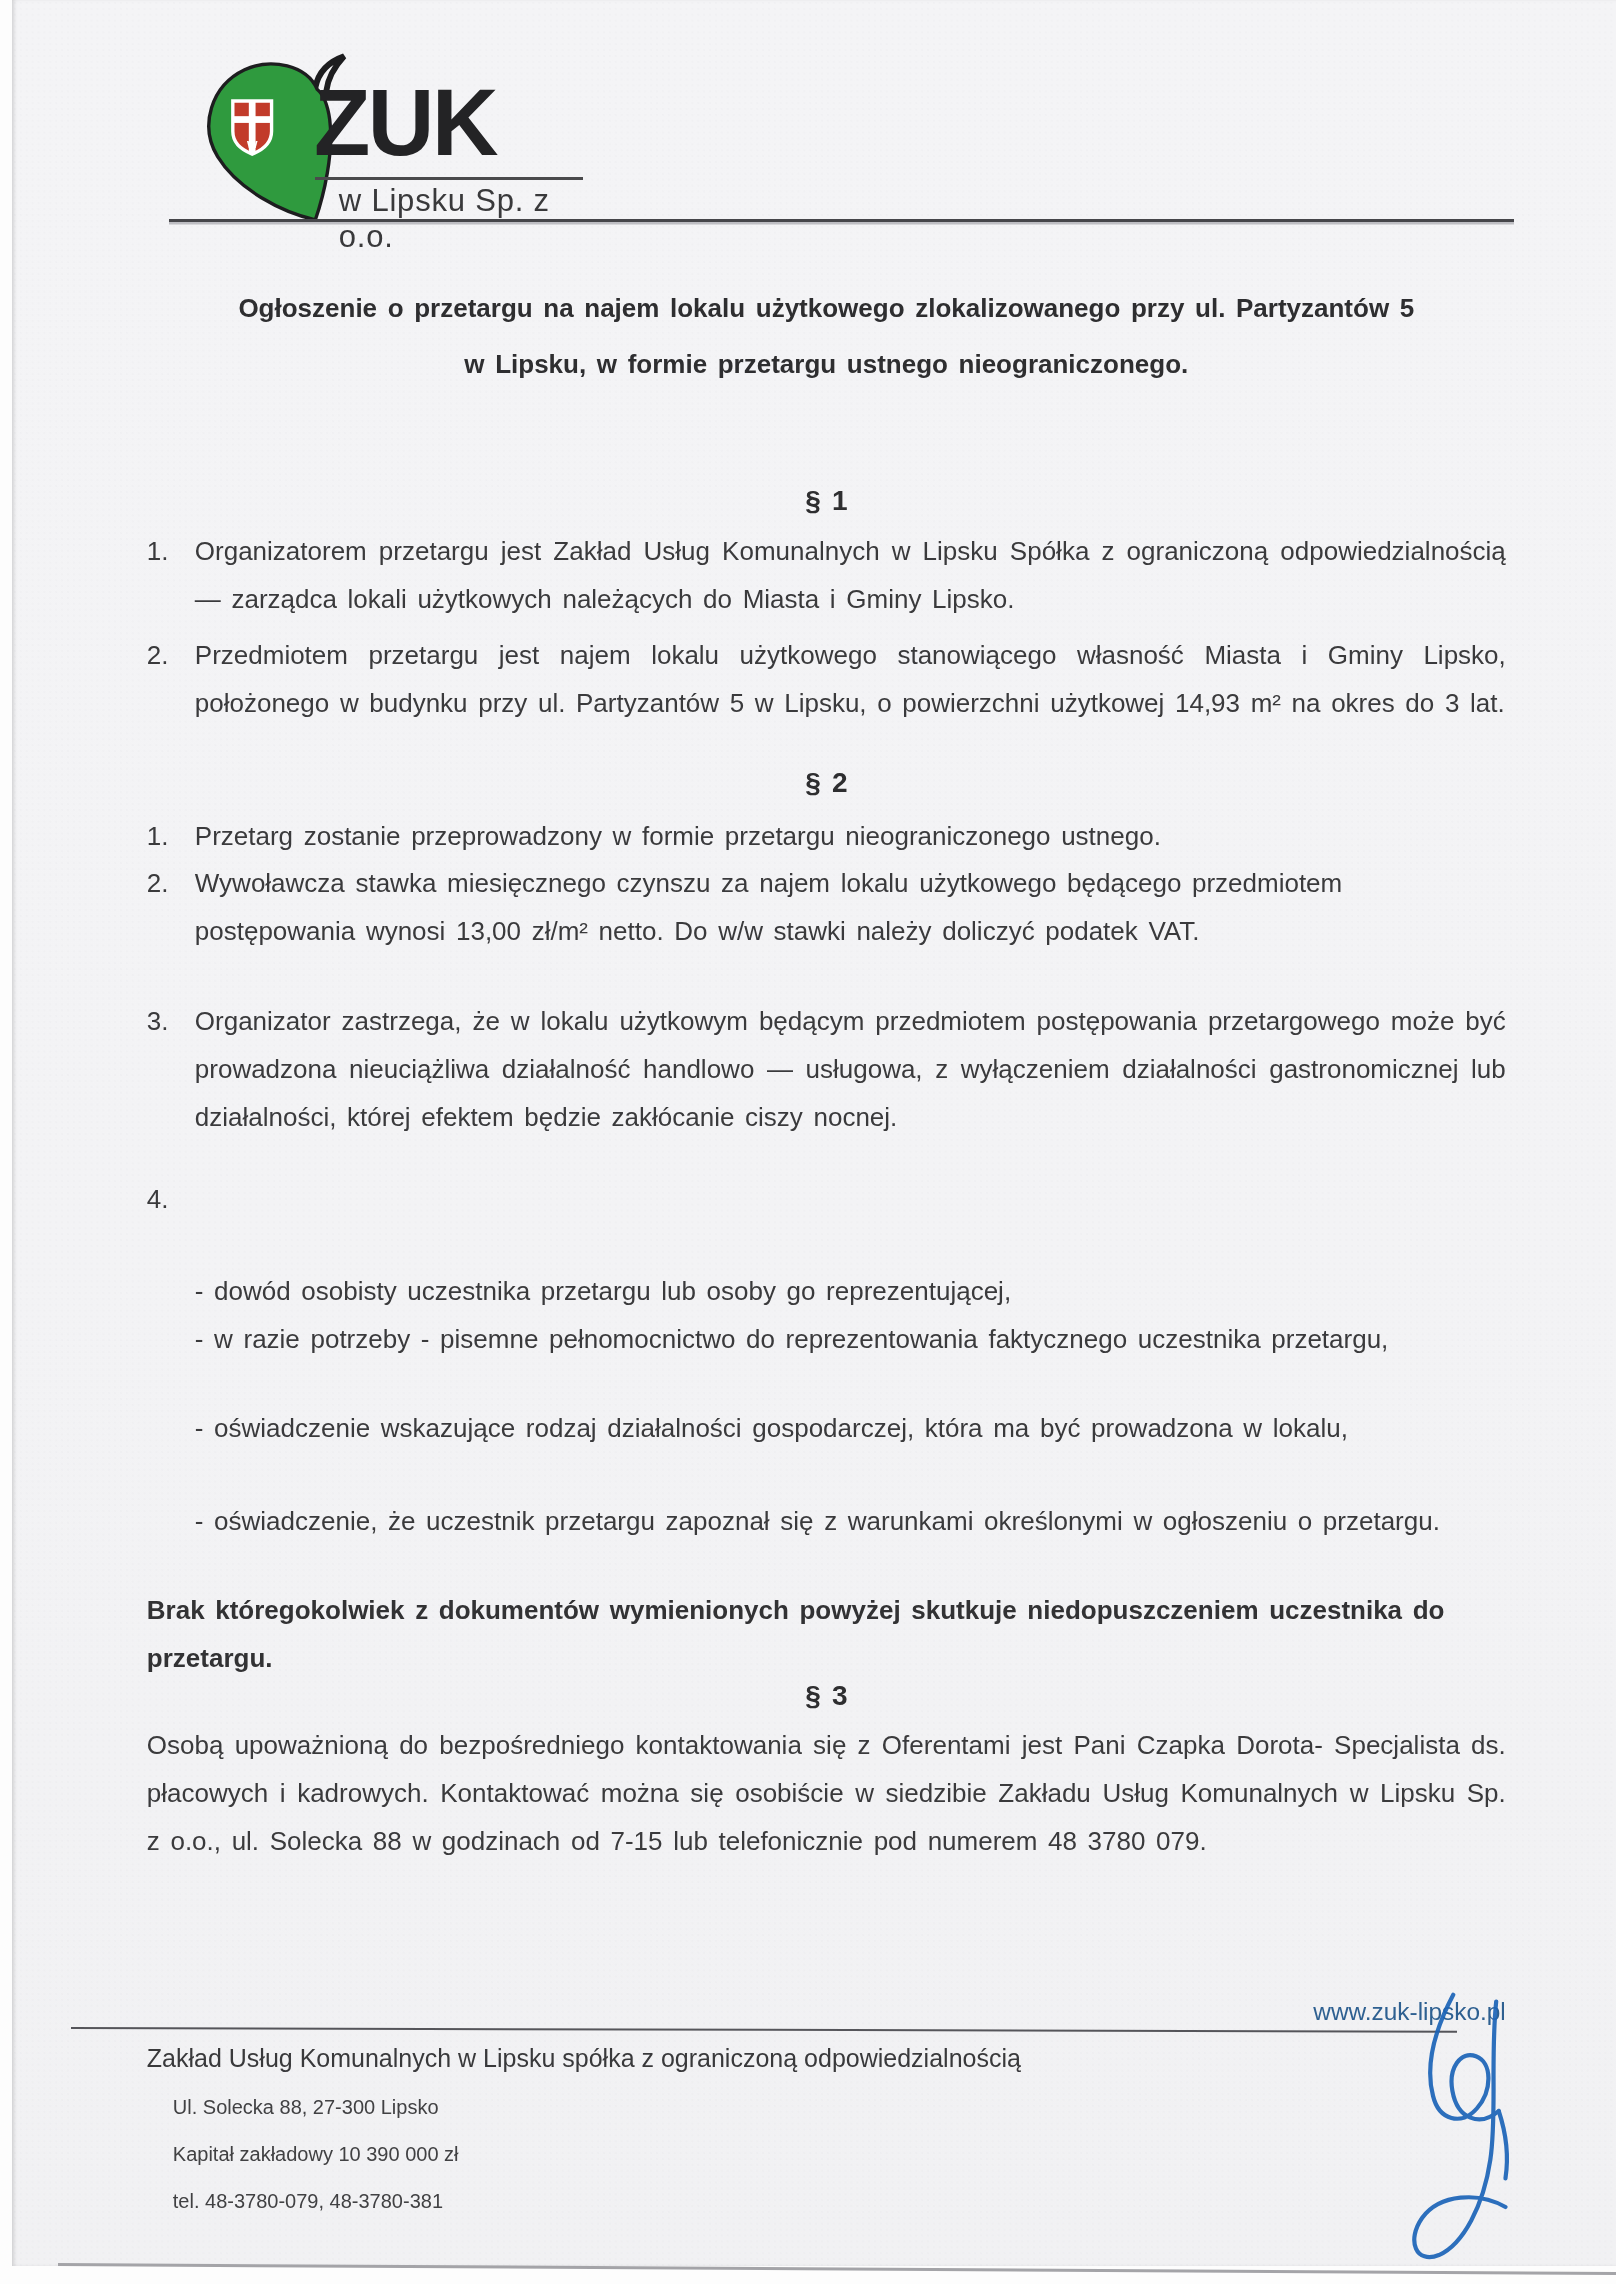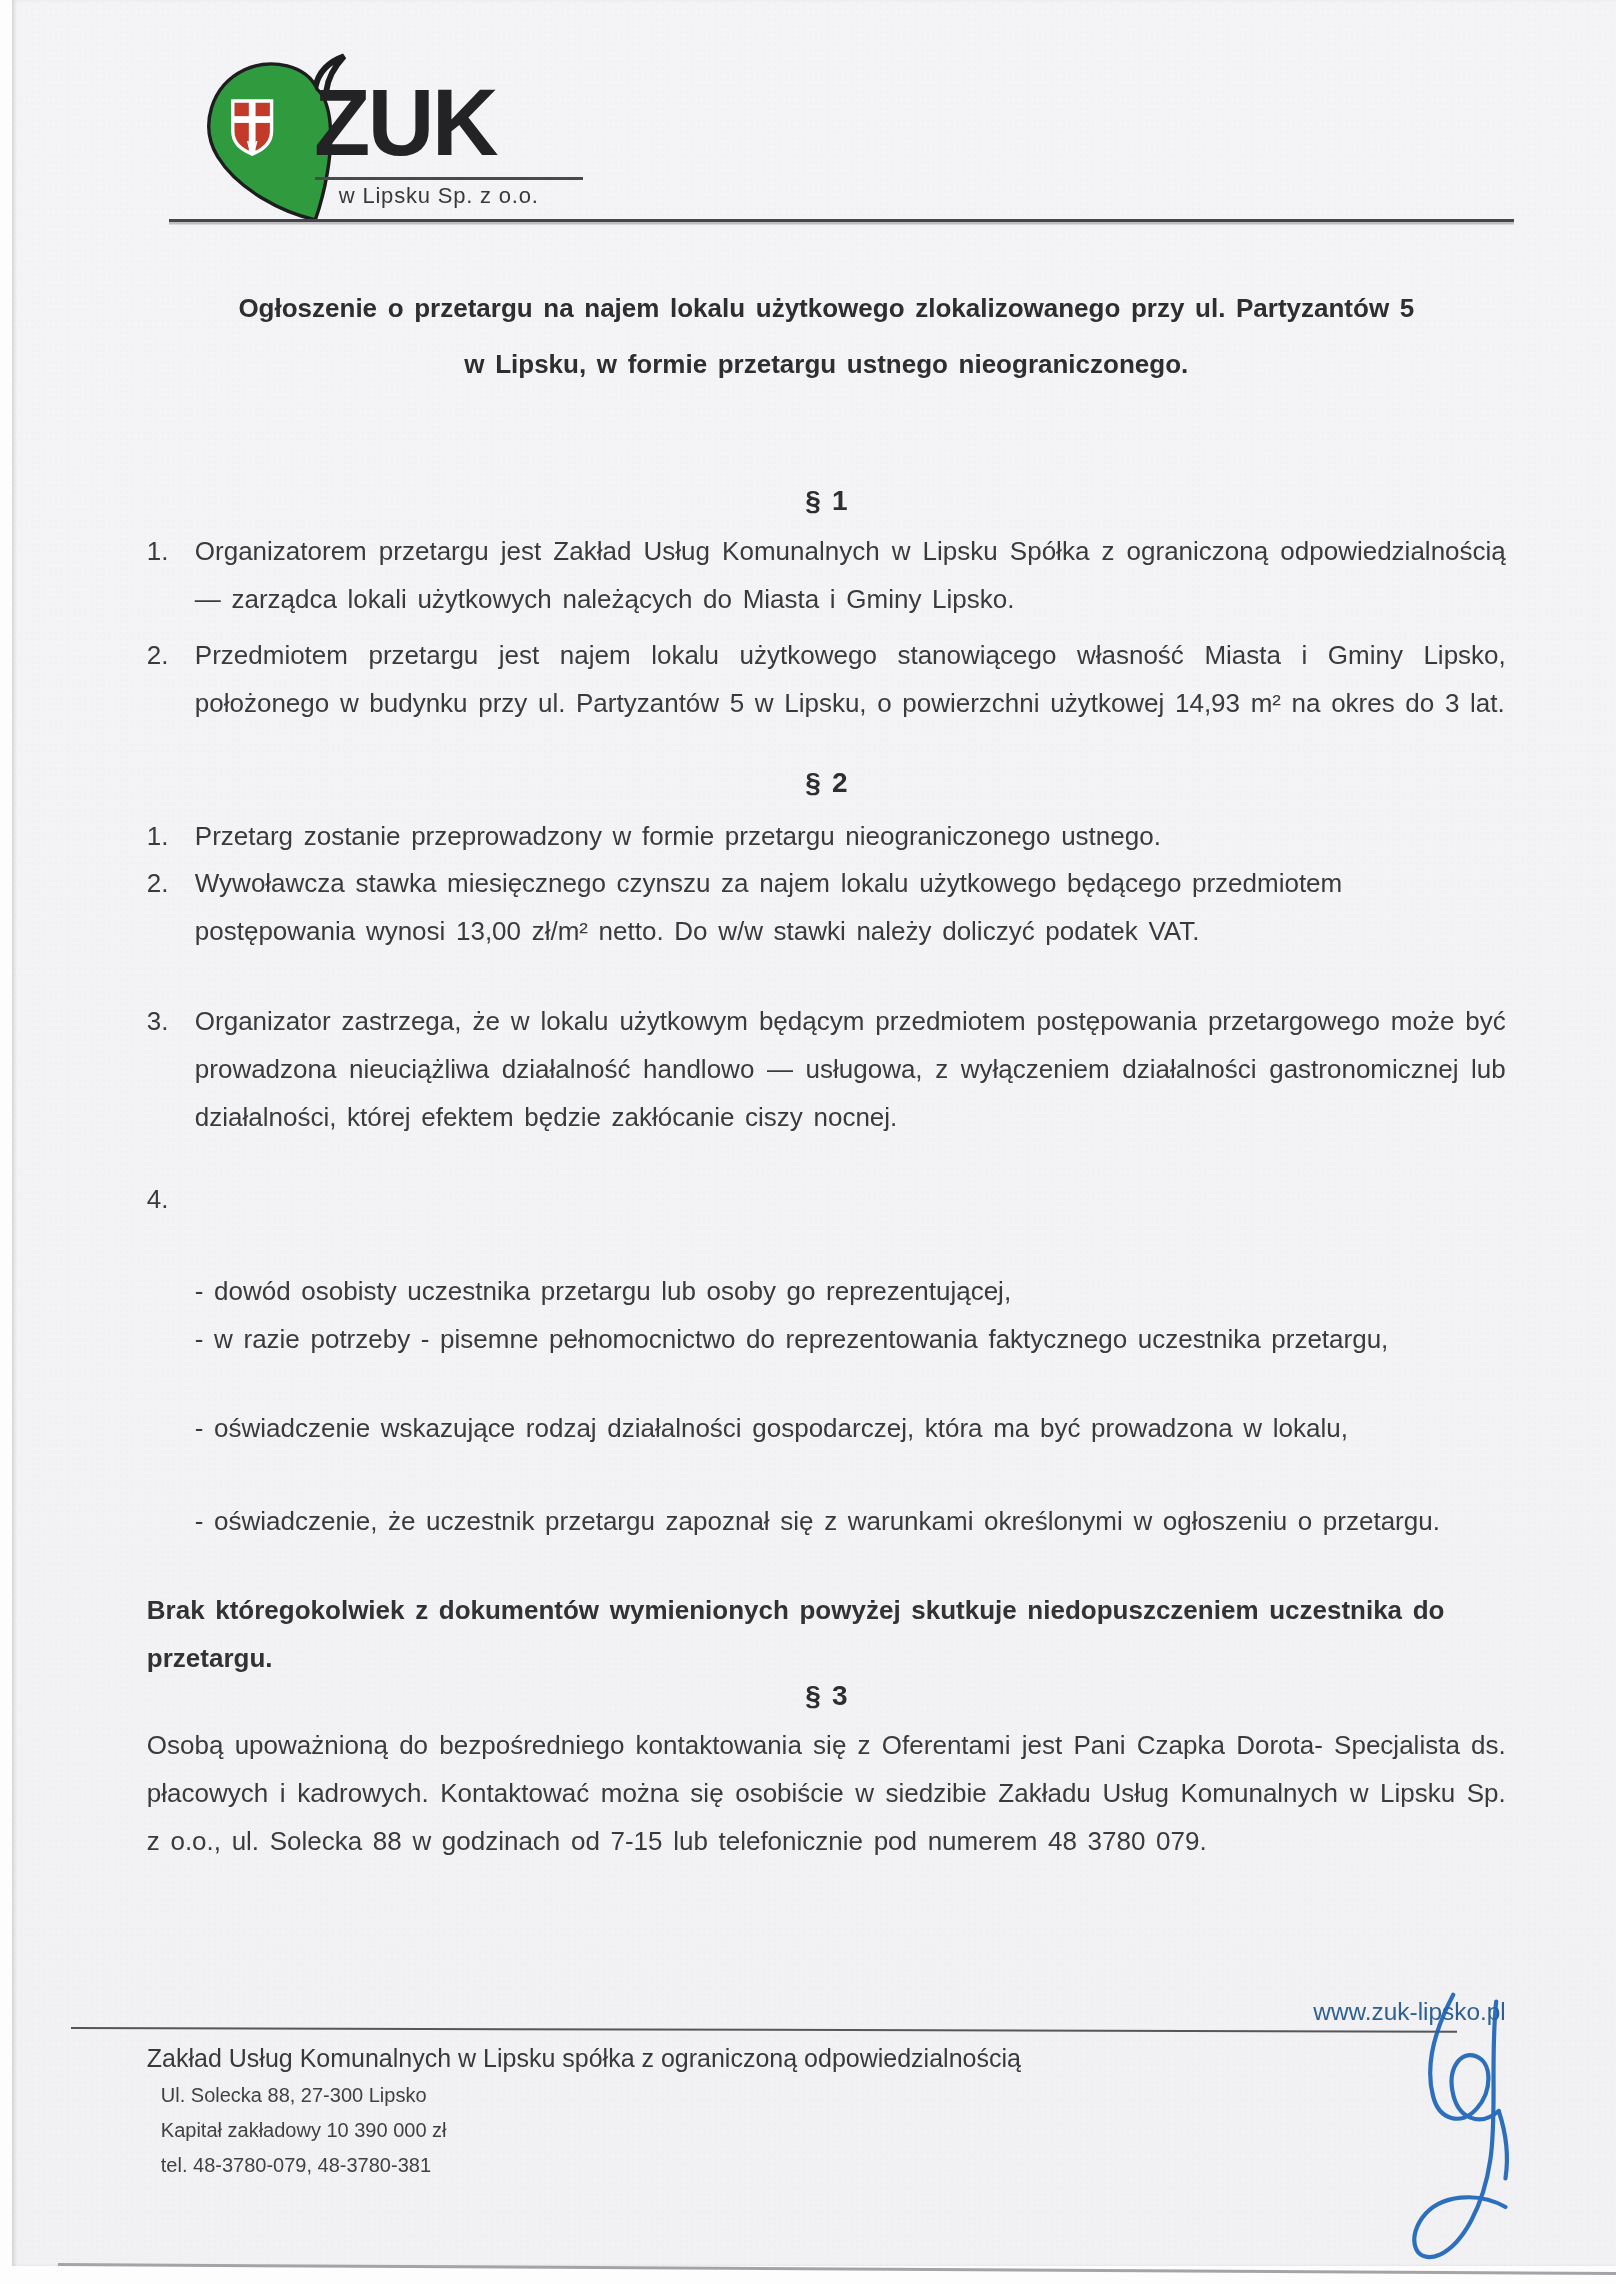--- a/index.html
+++ b/index.html
@@ -24,21 +24,21 @@
   .logo svg{position:absolute;left:0;top:0;}
   .logo-acronym{
     position:absolute;left:125px;top:23.6px;
     font-size:94px;font-weight:bold;color:#232325;
     letter-spacing:-2.5px;transform:scaleX(0.98);transform-origin:left;
     line-height:1;
   }
   .logo-underline{position:absolute;left:126px;top:125px;width:268px;height:2.5px;background:#4a4a4c;}
   .logo-sub{
     position:absolute;left:150px;top:131px;
-    font-size:22px;color:#39393b;letter-spacing:0.8px;
+    font-size:31px;color:#39393b;letter-spacing:0.8px;
   }
   
   .top-rule{
     position:absolute;left:157px;top:219px;width:1345px;height:2.5px;
     background:#46464a;box-shadow:0 2.5px 0 rgba(90,90,100,0.35);
   }
   .footer-rule{
     position:absolute;left:59px;top:2027px;width:1386px;height:1.7px;
     background:#55555a;transform:rotate(0.15deg);transform-origin:left center;
   }
@@ -56,21 +56,21 @@
   }
   .title-inner{display:inline-block;max-width:1187px;}
   .sec-heading{font-size:28px;font-weight:bold;color:#2e2e30;text-align:center;line-height:37px;}
   .item{box-sizing:border-box;padding-left:48px;}
   .num{position:absolute;left:0;top:0;}
   .dash{left:183px;width:1311px;}
   
   .website{top:1995px;font-size:24.4px;color:#2e6091;text-align:right;line-height:34px;word-spacing:0;}
   .company{top:2041px;font-size:25px;color:#39393b;line-height:35px;word-spacing:0;}
   .footer-lines{top:2076px;left:145px;font-size:20px;line-height:31px;color:#414143;word-spacing:0;}
-  .footer-lines p{margin:4px;}
+  .footer-lines p{margin:16px;}
   
   .signature{position:absolute;left:1276px;top:1983px;width:253px;height:283px;}
 </style>
 </head>
 <body>
 
 <div class="scan">
   <div class="paper">
 
     <div class="logo">

